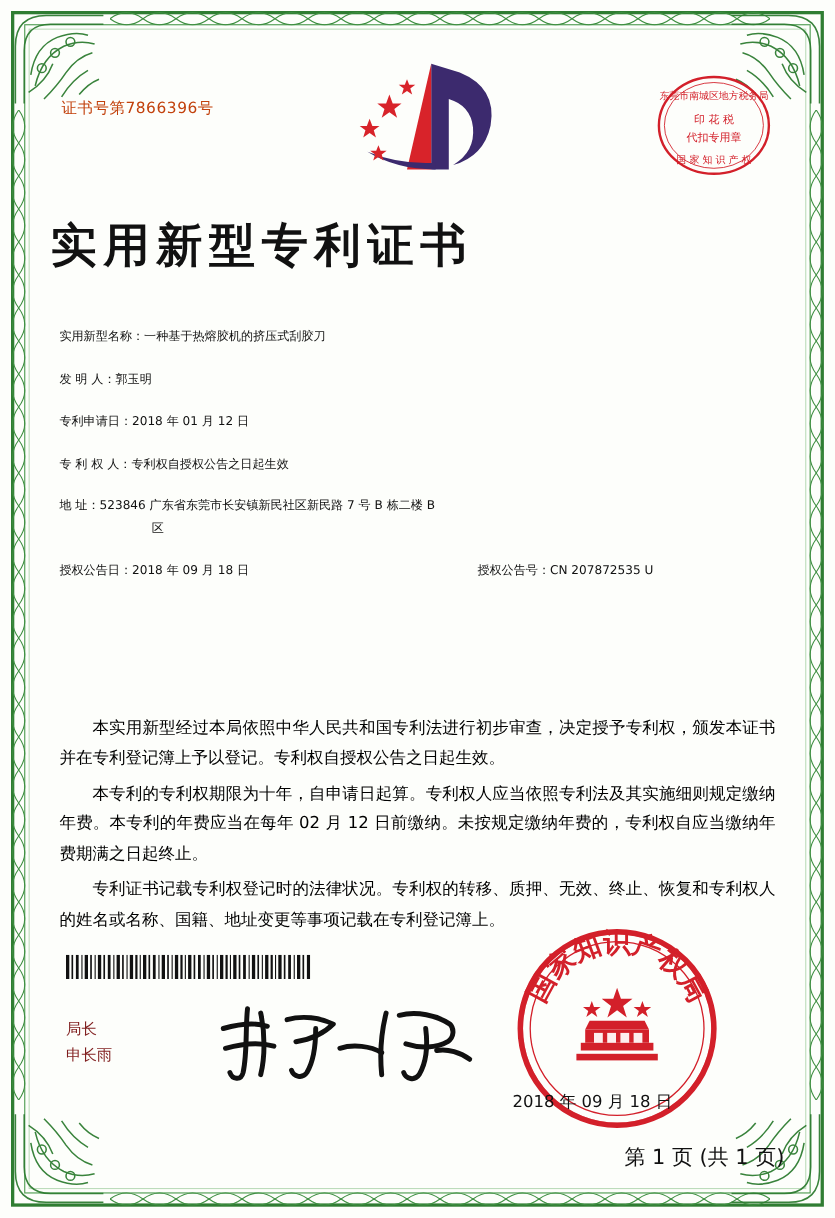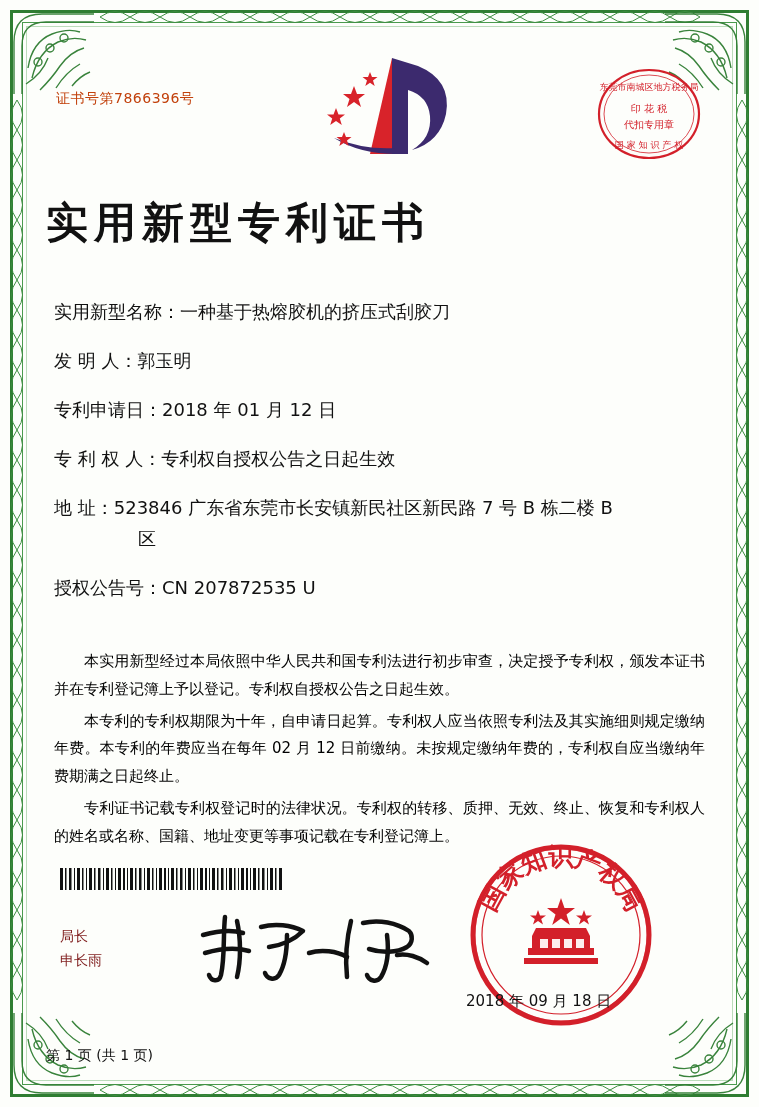--- a/index.html
+++ b/index.html
@@ -123,21 +123,21 @@
 
   .fields {
     position: absolute;
     left: 8px;
     right: 8px;
     top: 258px;
   }
   .field-row {
     position: relative;
     margin-bottom: 22px;
-    font-size: 18px;
+    font-size: 11px;
     color: #111;
     line-height: 1.5;
   }
   .field-label {
     display: inline-block;
     white-space: pre;
   }
   .field-value {
     display: inline;
   }
@@ -207,22 +207,22 @@
     top: 865px;
     width: 250px;
     height: 85px;
   }
 
   .footer {
     position: absolute;
     left: 0;
     right: 0;
     bottom: 2px;
-    text-align: left;
-    font-size: 14px;
+    text-align: right;
+    font-size: 19px;
     color: #111;
   }
 </style>
 </head>
 <body>
 
 <div class="page">
 
   <div class="border-outer"></div>
   <div class="border-inner"></div>
@@ -359,20 +359,23 @@
       <div class="field-row">
         <span class="field-label">专 利 权 人：</span><span class="field-value">专利权自授权公告之日起生效</span>
       </div>
 
       <div class="field-row">
         <span class="field-label">地 址：</span><span class="field-value">523846 广东省东莞市长安镇新民社区新民路 7 号 B 栋二楼 B</span>
         <span class="addr-second">区</span>
       </div>
 
       <div class="field-row two-col">
+        <div class="col-a">
+          <span class="field-label">授权公告日：</span><span class="field-value">2018 年 09 月 18 日</span>
+        </div>
         <div class="col-b">
           <span class="field-label">授权公告号：</span><span class="field-value">CN 207872535 U</span>
         </div>
       </div>
 
     </div>
 
     <div class="paragraphs">
       <p>本实用新型经过本局依照中华人民共和国专利法进行初步审查，决定授予专利权，颁发本证书并在专利登记簿上予以登记。专利权自授权公告之日起生效。</p>
       <p>本专利的专利权期限为十年，自申请日起算。专利权人应当依照专利法及其实施细则规定缴纳年费。本专利的年费应当在每年 02 月 12 日前缴纳。未按规定缴纳年费的，专利权自应当缴纳年费期满之日起终止。</p>

